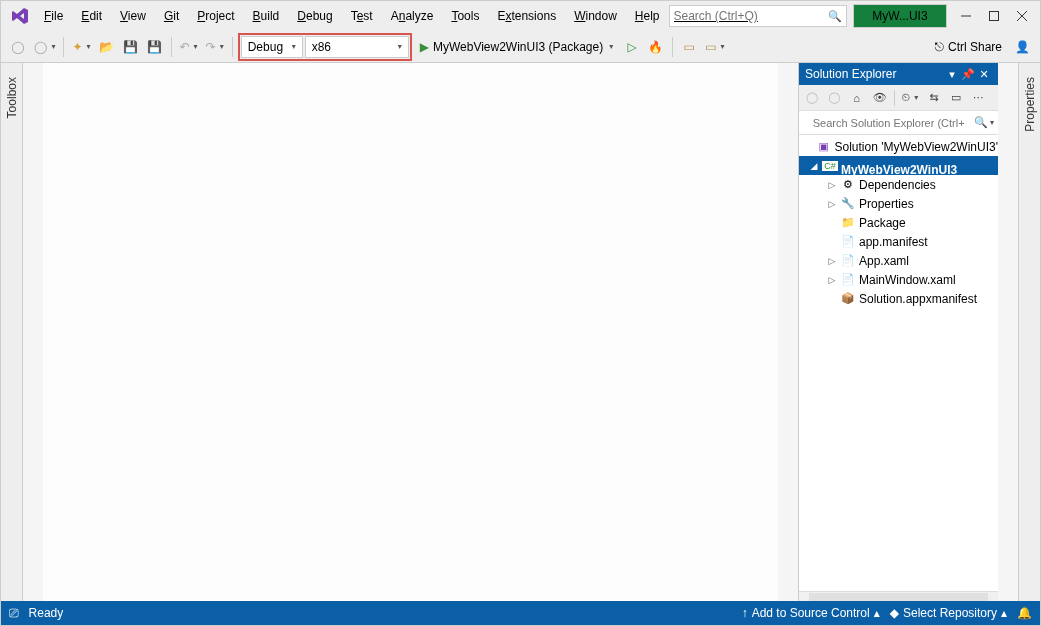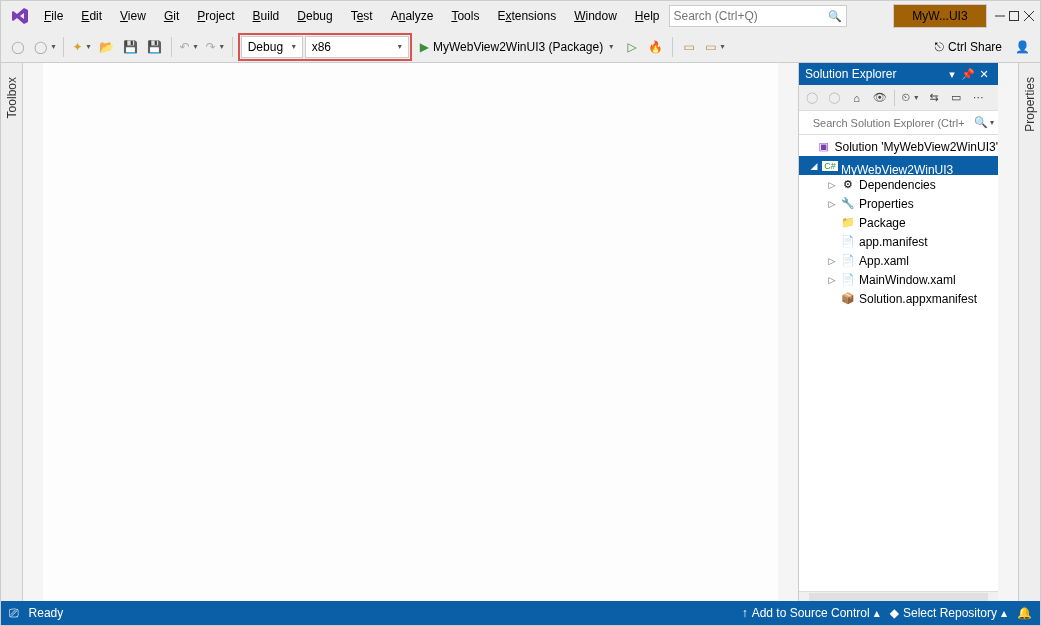--- a/index.html
+++ b/index.html
@@ -3,23 +3,23 @@
 <meta charset="utf-8">
 <style>
 * { box-sizing: border-box; margin: 0; padding: 0; font-family: "Segoe UI", Tahoma, sans-serif; font-size: 12px; }
 body { width: 1041px; height: 626px; background: #fff; display: flex; flex-direction: column; overflow: hidden; border: 1px solid #ccc; }
 .titlebar { height: 30px; display: flex; align-items: center; background: #eee; padding: 0 4px; gap: 0; }
 .vs-logo { width: 22px; height: 22px; display: flex; align-items: center; justify-content: center; margin: 0 6px; }
 .menu-item { padding: 4px 9px; cursor: default; text-align: center; }
 .menu-item span.mn { text-decoration: underline; }
 .spacer { flex: 1; }
 .search-box { width: 185px; height: 22px; border: 1px solid #ccc; background: #fff; display: flex; align-items: center; padding: 0 4px; margin-right: 6px; }
-.search-box input { border: none; outline: none; flex: 1; font-size: 12px; }
+.search-box input { border: none; outline: none; flex: 1; font-size: 12px; text-decoration: underline; }
 .search-ico { color: #666; font-size: 11px; }
-.active-doc { padding: 4px 18px; background: #a16207; border: 1px solid #ccc; margin-right: 6px; margin-left: 40px; }
+.active-doc { padding: 4px 18px; background: #15803d; border: 1px solid #ccc; margin-right: 6px; }
 .wbtn { width: 40px; height: 28px; display: flex; align-items: center; justify-content: center; color: #333; }
 .toolbar { height: 32px; display: flex; align-items: center; background: #eee; padding: 0 6px; gap: 2px; border-bottom: 1px solid #ccc; }
 .tbtn { height: 24px; min-width: 22px; padding: 0 3px; display: flex; align-items: center; justify-content: center; gap: 2px; color: #444; }
 .tsep { width: 1px; height: 20px; background: #ccc; margin: 0 3px; }
 .dd-arrow { font-size: 8px; color: #555; margin-left: 2px; }
 .highlight-box { border: 2px solid #d9534f; padding: 1px; display: flex; align-items: center; height: 28px; }
 .combo { height: 22px; background: #fff; border: 1px solid #ccc; display: flex; align-items: center; padding: 0 6px; gap: 6px; }
 .combo .dd-arrow { margin-left: auto; }
 .start-btn { display: flex; align-items: center; gap: 4px; padding: 0 6px; height: 24px; }
 .start-btn .play { color: #3a8f3a; }
@@ -37,21 +37,21 @@
 .panel-tb .tbtn { min-width: 18px; height: 20px; font-size: 11px; }
 .panel-search { height: 24px; border-bottom: 1px solid #ddd; display: flex; align-items: center; background: #fff; padding: 0 4px; }
 .panel-search input { border: none; outline: none; flex: 1; font-size: 11px; text-align: center; }
 .tree { flex: 1; background: #fff; overflow: auto; padding: 2px 0; }
 .tree-row { display: flex; align-items: center; height: 19px; padding-left: 4px; gap: 3px; white-space: nowrap; }
 .tree-row.selected { background: #0a5fa7; color: #fff; }
 .tree-row .arrow { width: 10px; font-size: 9px; color: #666; display: inline-block; text-align: center; }
 .tree-row.selected .arrow { color: #fff; }
 .tree-row .ico { width: 16px; text-align: center; font-size: 11px; }
 .tree-row .lbl { font-size: 12px; }
-.tree-row.selected .lbl { font-weight: normal; margin-top: 8px; }
+.tree-row.selected .lbl { font-weight: bold; margin-top: 8px; }
 .sbar { height: 10px; border-top: 1px solid #ddd; background: #f0f0f0; display:flex; align-items:center; }
 .sbar::before, .sbar::after { content:''; width:10px; height:8px; }
 .sbar-track { flex:1; height:8px; background:#e0e0e0; }
 .statusbar { height: 24px; background: #0a5fa7; color: #fff; display: flex; align-items: center; padding: 0 8px; gap: 10px; font-size: 12px; }
 .statusbar .spacer { flex: 1; }
 .stat-item { display: flex; align-items: center; gap: 4px; }
 svg { display: block; }
 </style>
 </head>
 <body>

